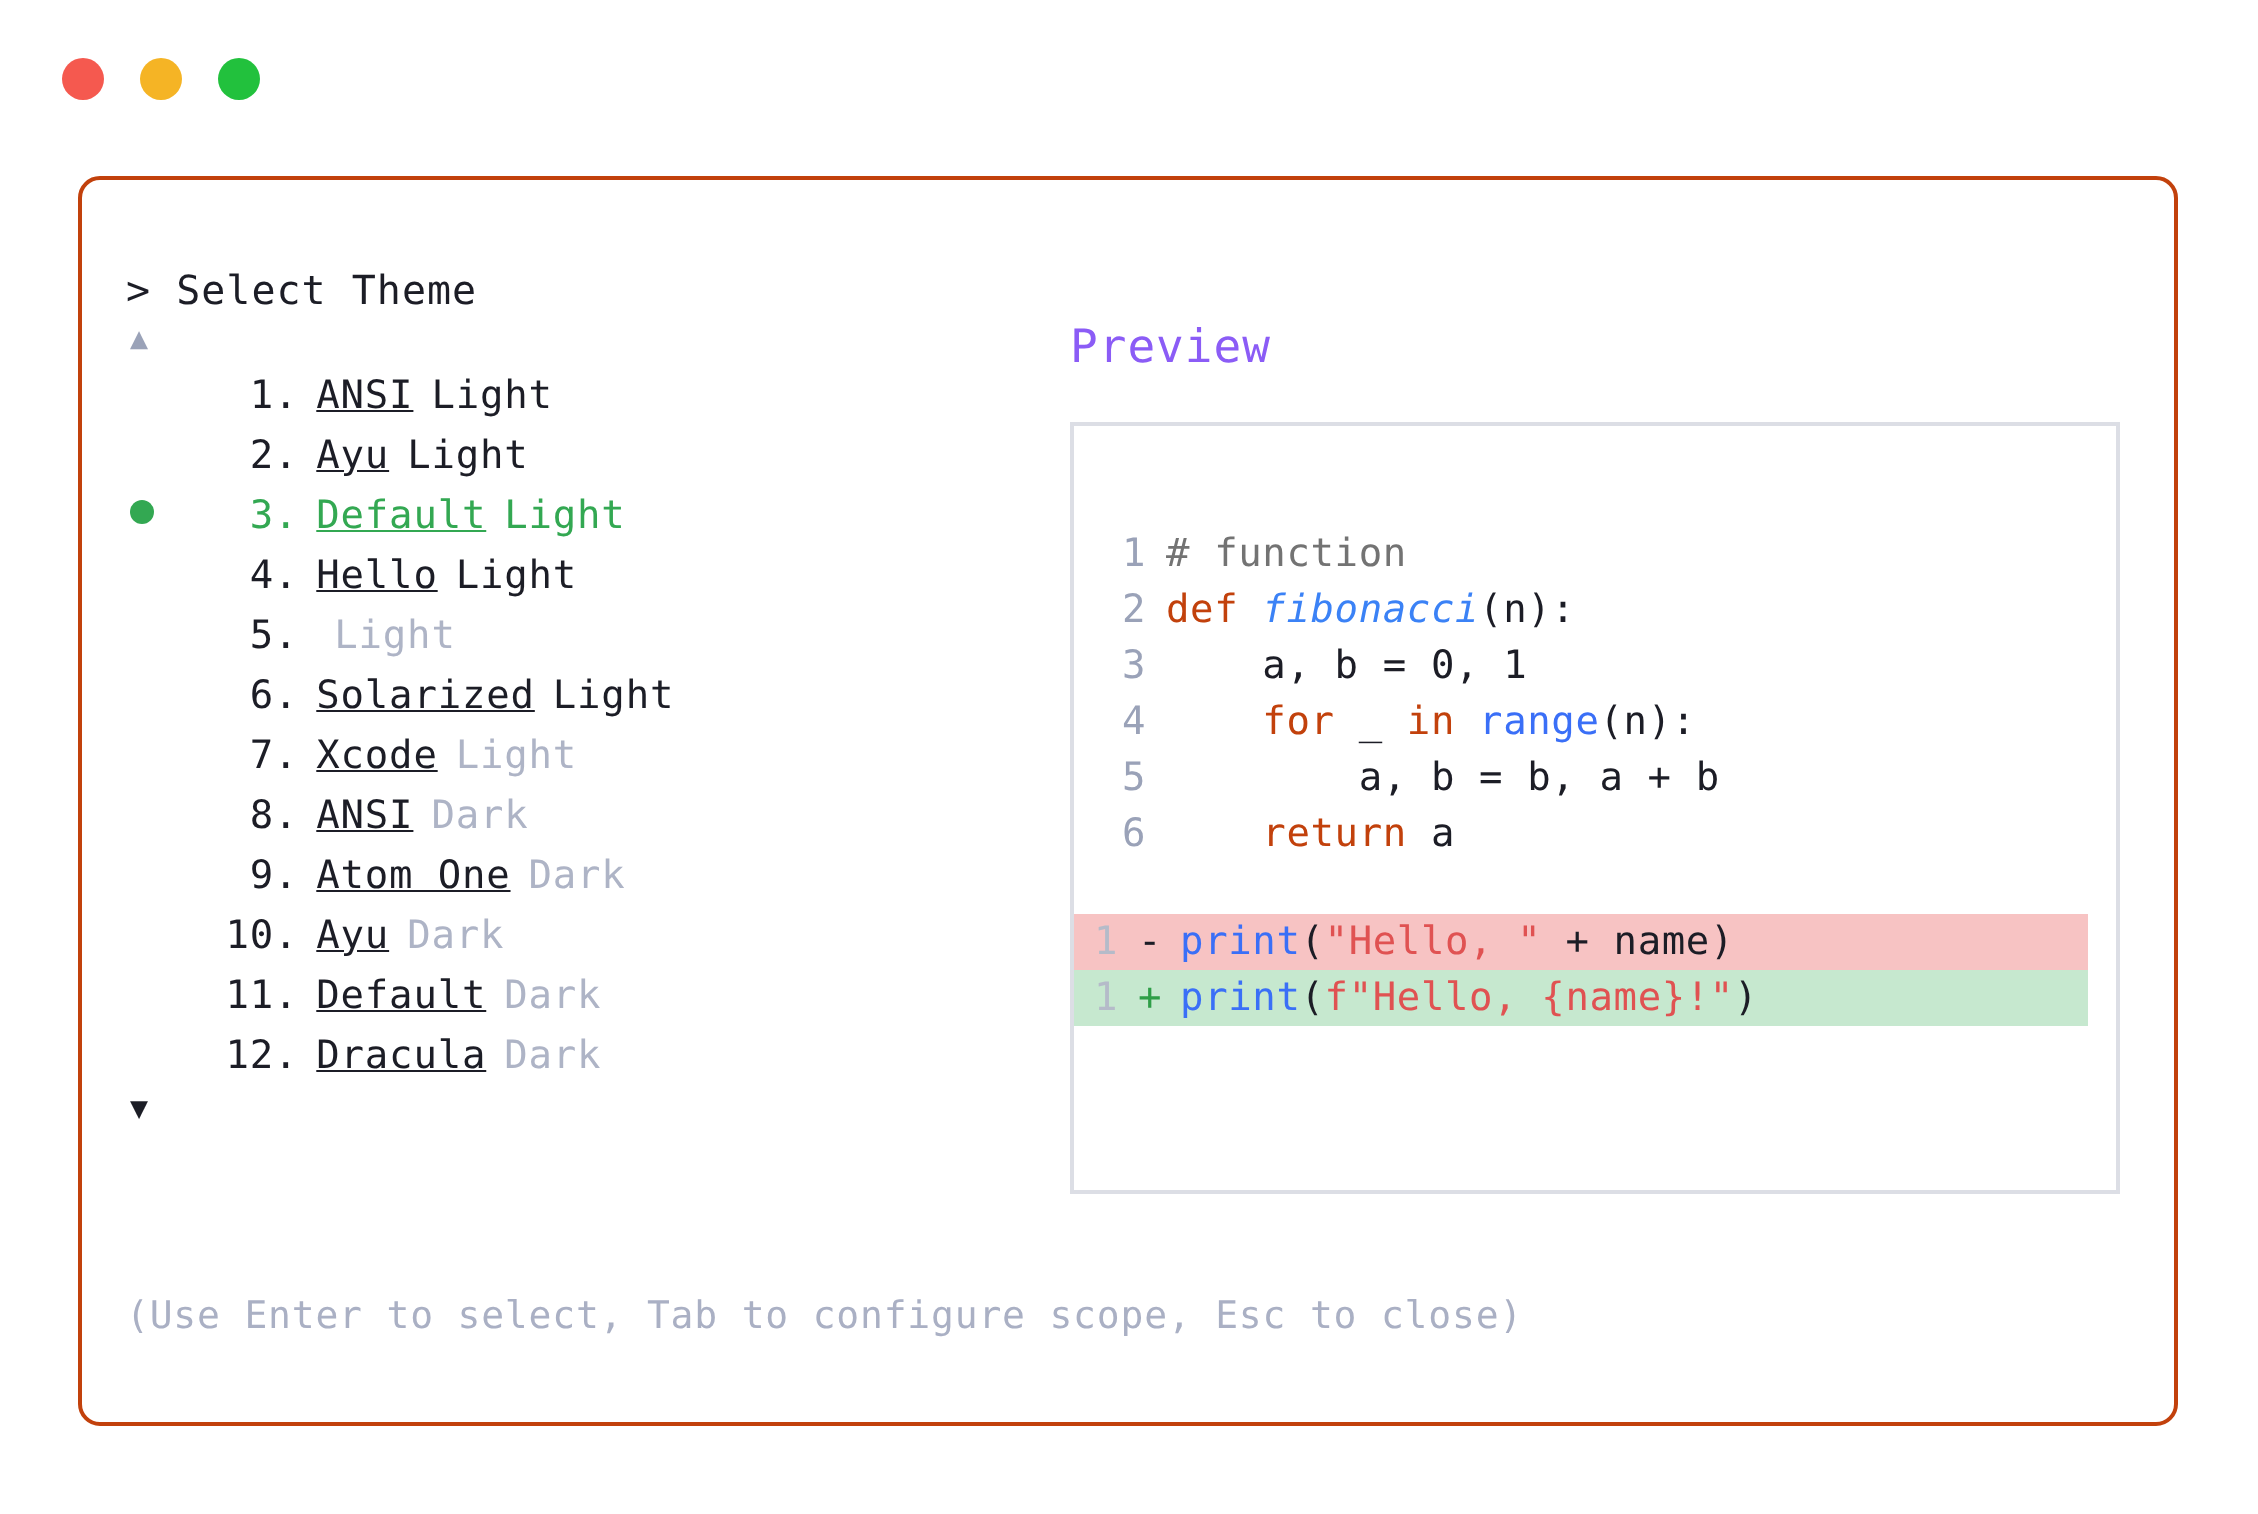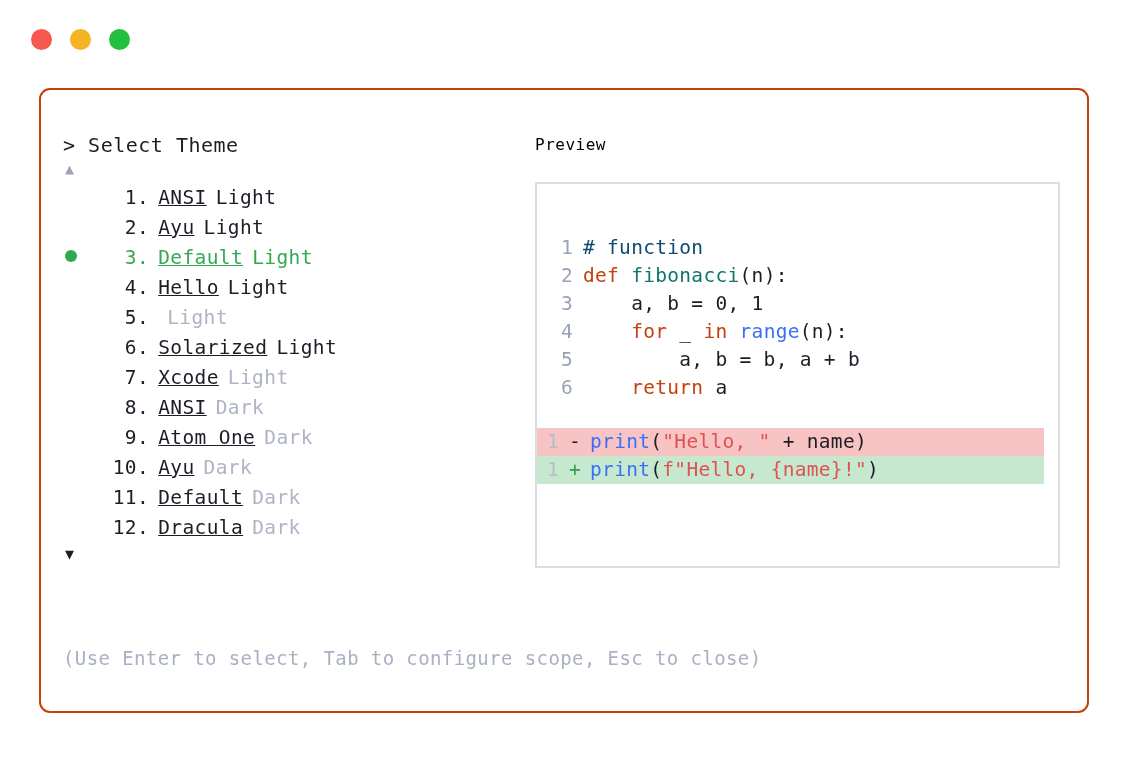--- a/index.html
+++ b/index.html
@@ -149,25 +149,26 @@
   }
 
   
   .right-col {
     position: absolute;
     left: 494px;
     top: 42px;
     width: 530px;
   }
   .preview-title {
-    font-size: 16px;
+    font-size: 23px;
     line-height: 26px;
-    color: #000000;
+    color: #8b5cf6;
     letter-spacing: 0.5px;
     margin-bottom: 24px;
+    margin-top: 29px;
   }
   .preview-box {
     box-sizing: border-box;
     width: 525px;
     height: 386px;
     border: 2px solid #dcdee5;
     background: #ffffff;
     padding: 50px 0 0 0;
     overflow: hidden;
   }
@@ -207,23 +208,23 @@
     box-sizing: border-box;
   }
   .diff-line .ln { color: #b5bbc9; }
   .diff-del { background: #f7c3c3; }
   .diff-add { background: #c6e8cf; }
   .sign { padding-right: 9px; }
   .sign.del { color: #1c1d26; }
   .sign.add { color: #2f9e48; }
 
   
-  .tok-comment { color: #0c4a6e; }
+  .tok-comment { color: #737373; }
   .tok-kw      { color: #c2410c; }
-  .tok-fn      { color: #0f766e; }
+  .tok-fn      { color: #3b82f6; font-style: italic; }
   .tok-plain   { color: #1c1d26; }
   .tok-str     { color: #e05252; }
   .tok-builtin { color: #3a6ff7; }
   .tok-num     { color: #1c1d26; }
 </style>
 </head>
 <body>
 
 <div class="screen">
 

